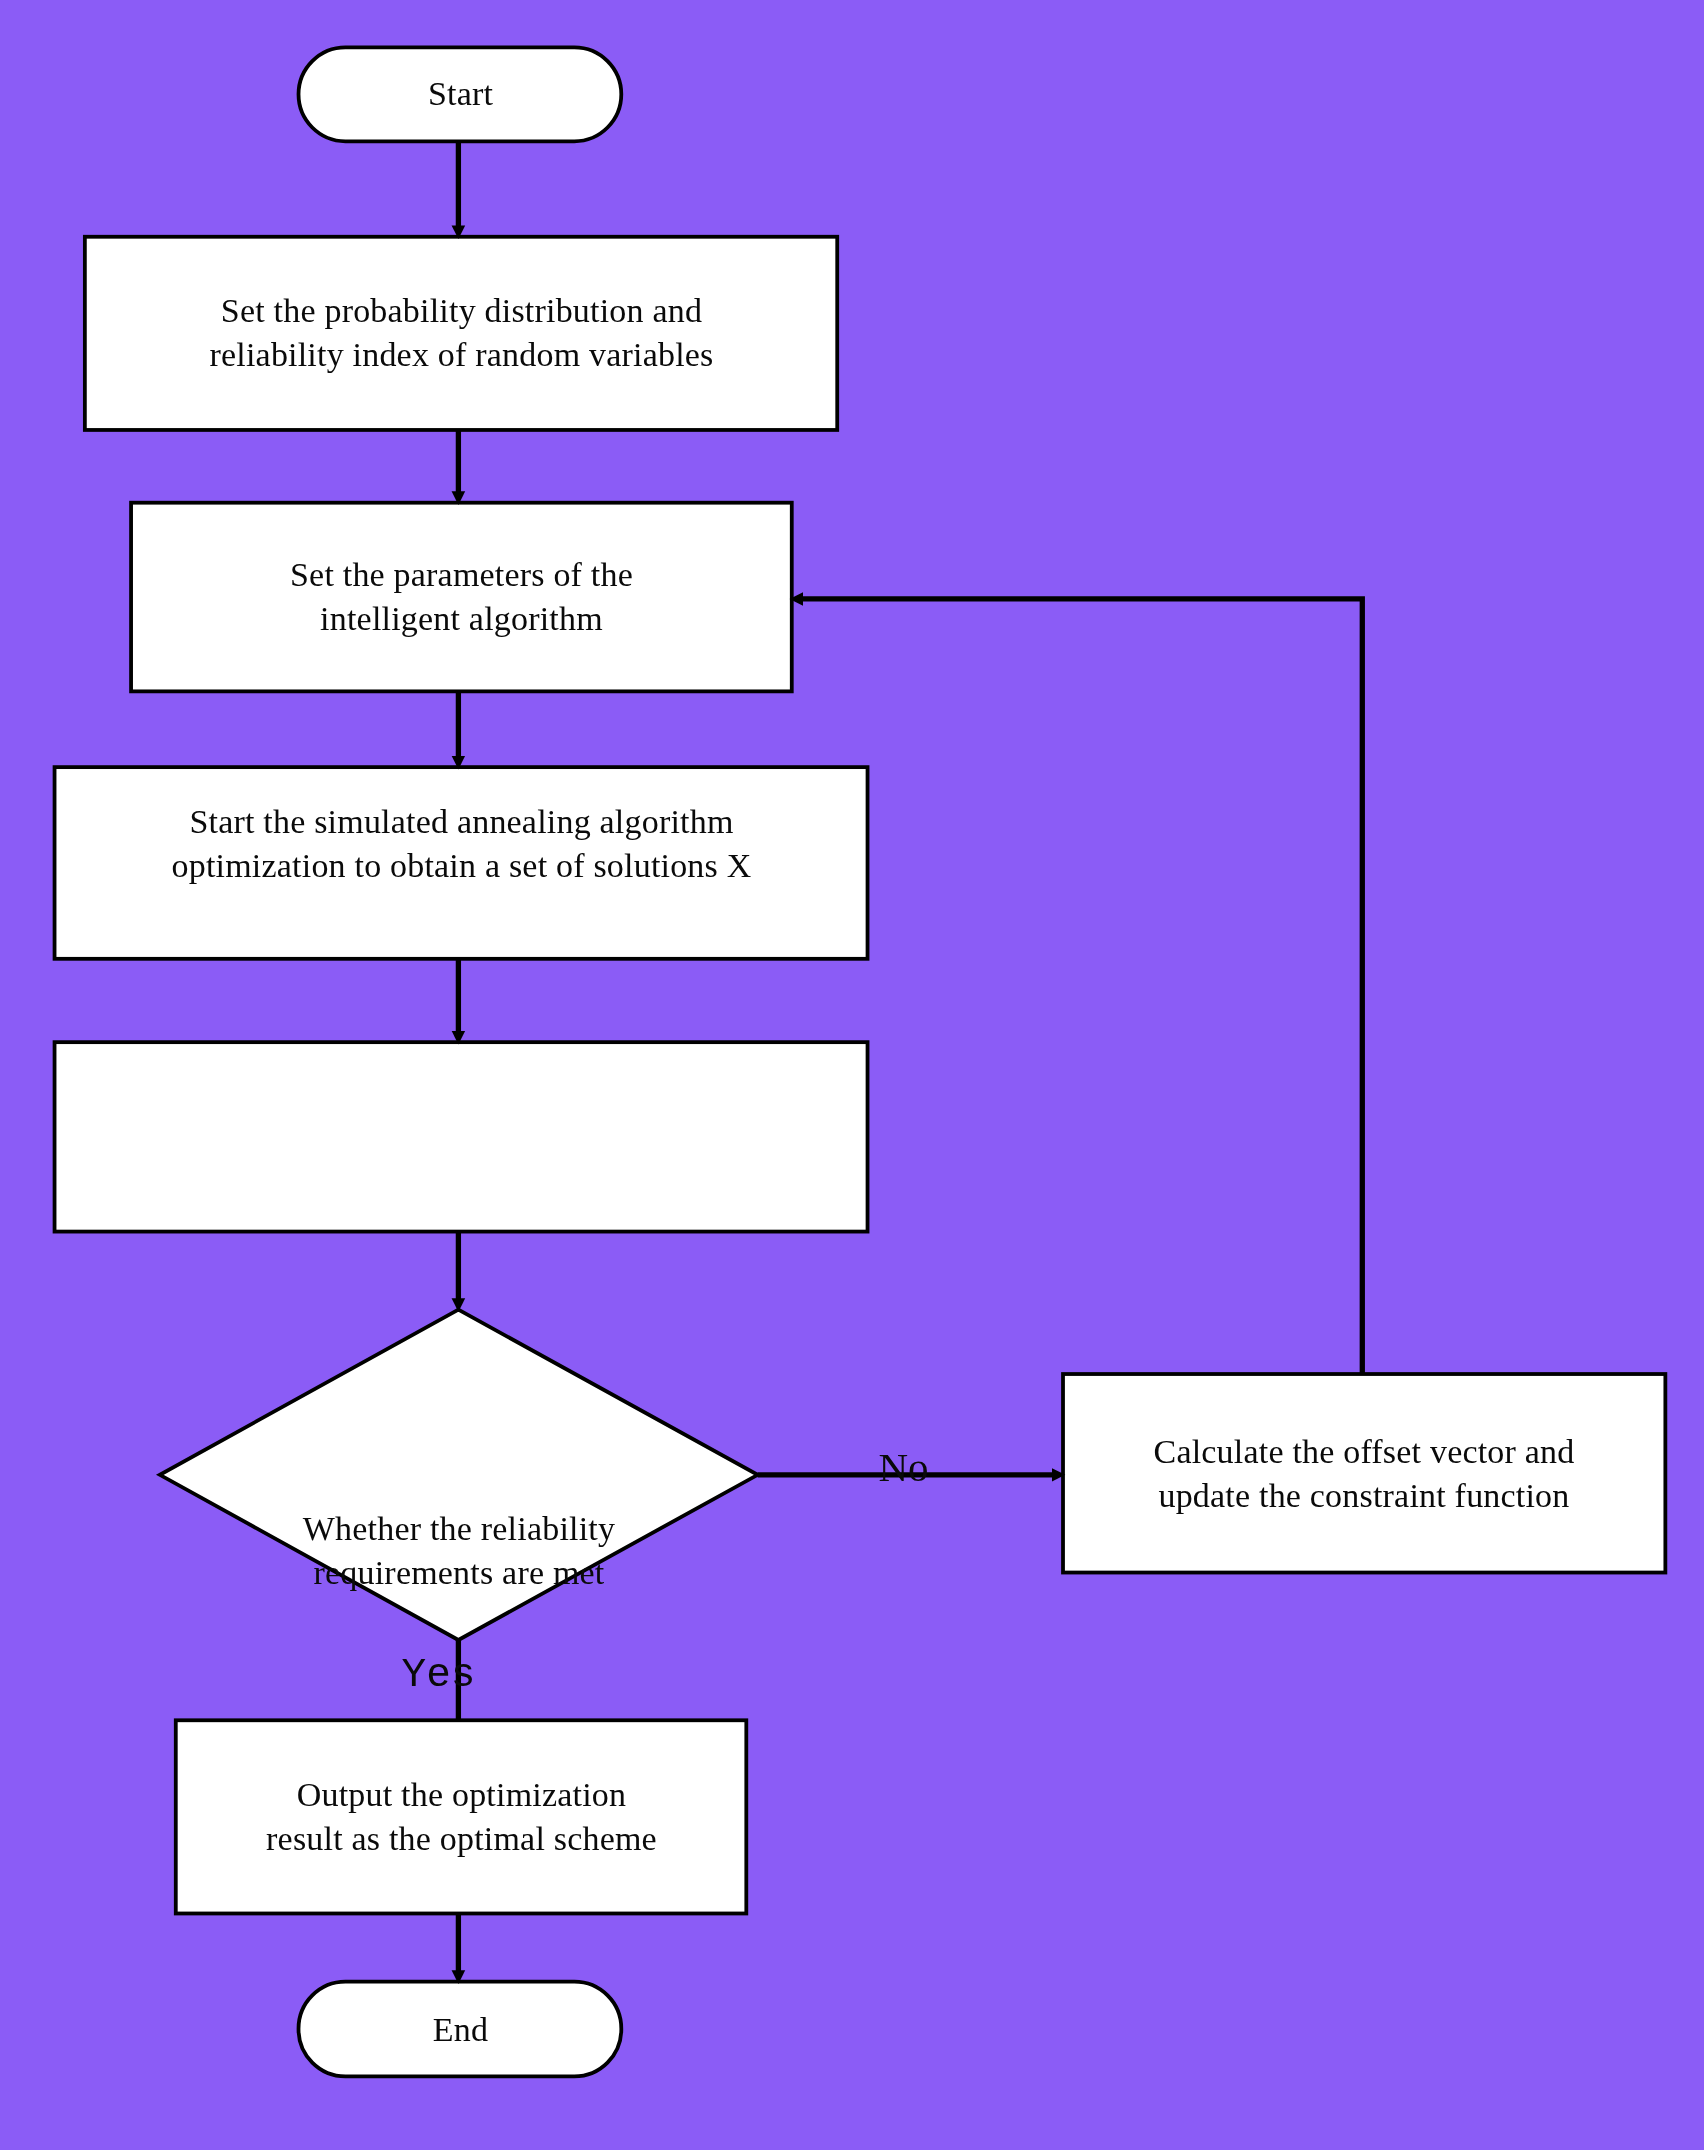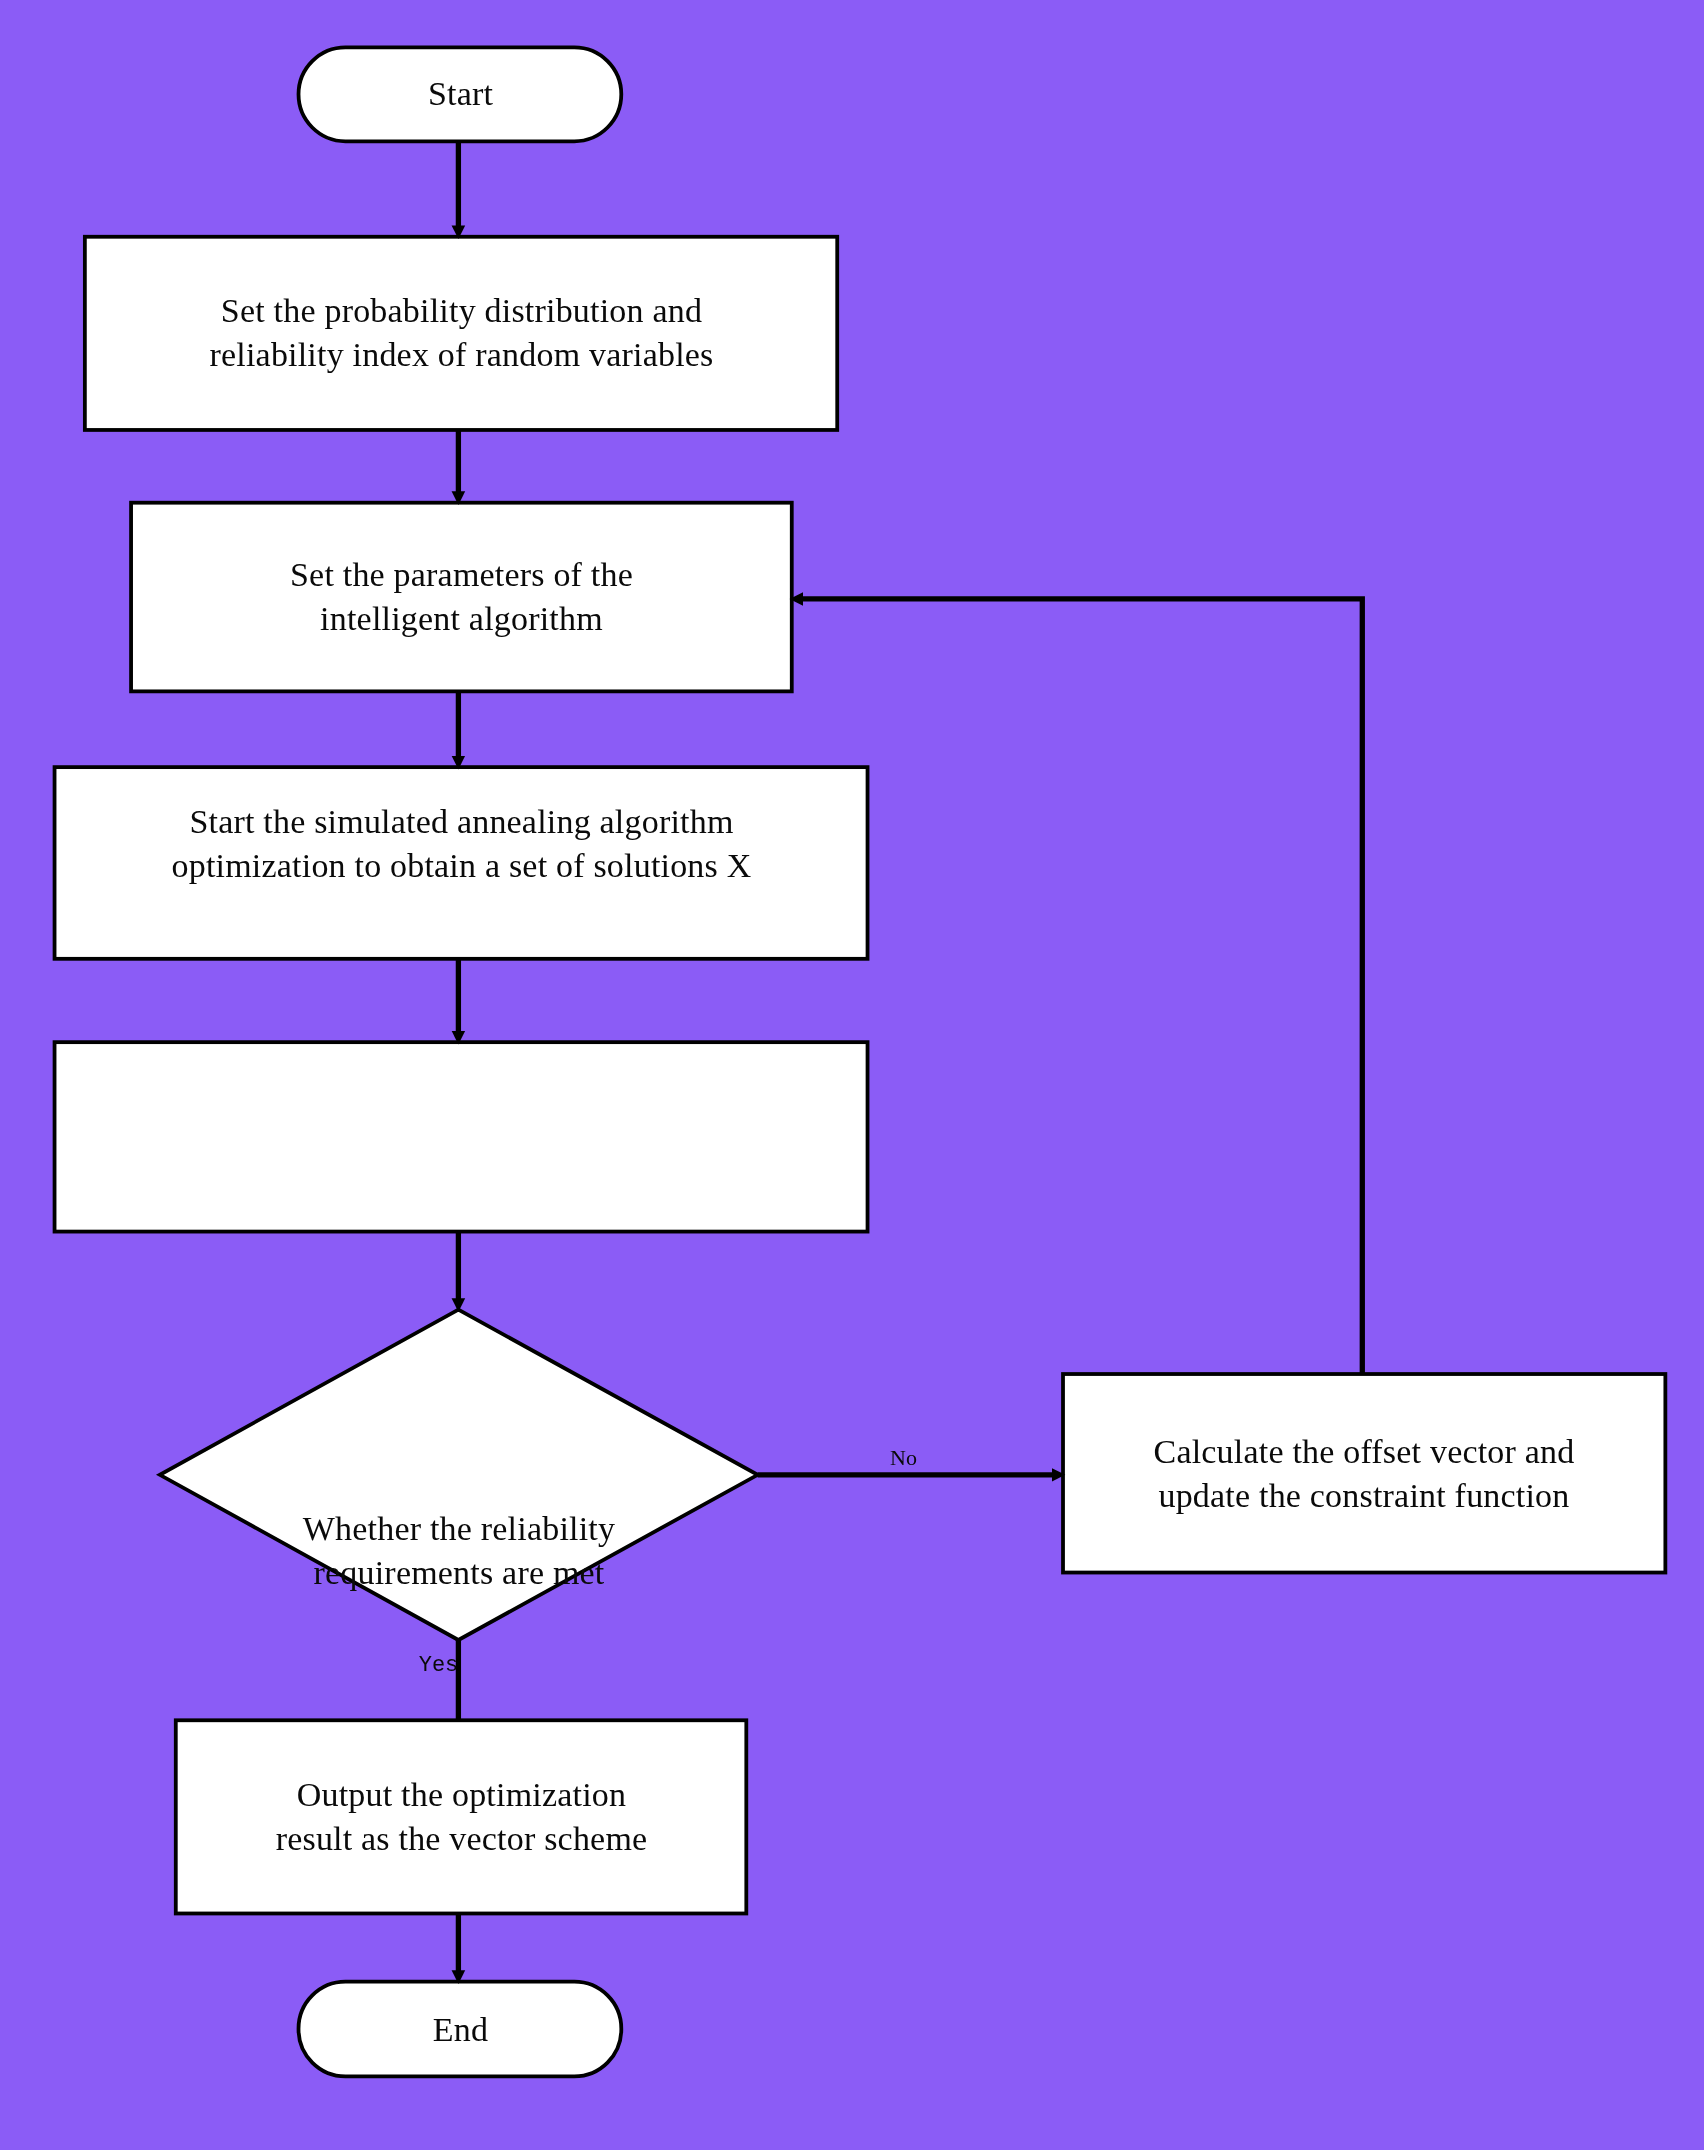--- a/index.html
+++ b/index.html
@@ -33,21 +33,21 @@
     font-size: 34px;
     line-height: 1.28;
     letter-spacing: 0.2px;
     pointer-events: none;
     white-space: pre-line;
   }
   .edge-label {
     position: absolute;
     color: #0a0a0a;
     font-family: "Liberation Serif", "DejaVu Serif", serif;
-    font-size: 22px;
+    font-size: 41px;
     line-height: 1;
     text-align: center;
   }
 </style>
 </head>
 <body>
 
 <div id="canvas">
 
   <svg class="flow" viewBox="0 0 2249 2838">
@@ -106,21 +106,21 @@
 optimization to obtain a set of solutions X</div>
 
 
   <div class="node-text" style="left:189px; top:1483px; width:540px; height:136px;">Whether the reliability
 requirements are met</div>
 
   <div class="node-text" style="left:1063px; top:1374px; width:602px; height:199px;">Calculate the offset vector and
 update the constraint function</div>
 
   <div class="node-text" style="left:176px; top:1720px; width:571px; height:193px;">Output the optimization
-result as the vector scheme</div>
+result as the optimal scheme</div>
 
   <div class="node-text" style="left:299px; top:1982px; width:323px; height:95px;">End</div>
 
   <div class="edge-label" style="left:862px; top:1447px; width:83px;">No</div>
 
   <div class="edge-label" style="left:393px; top:1655px; width:91px;font-family:Liberation Mono, monospace;">Yes</div>
 
 </div>
 
 

